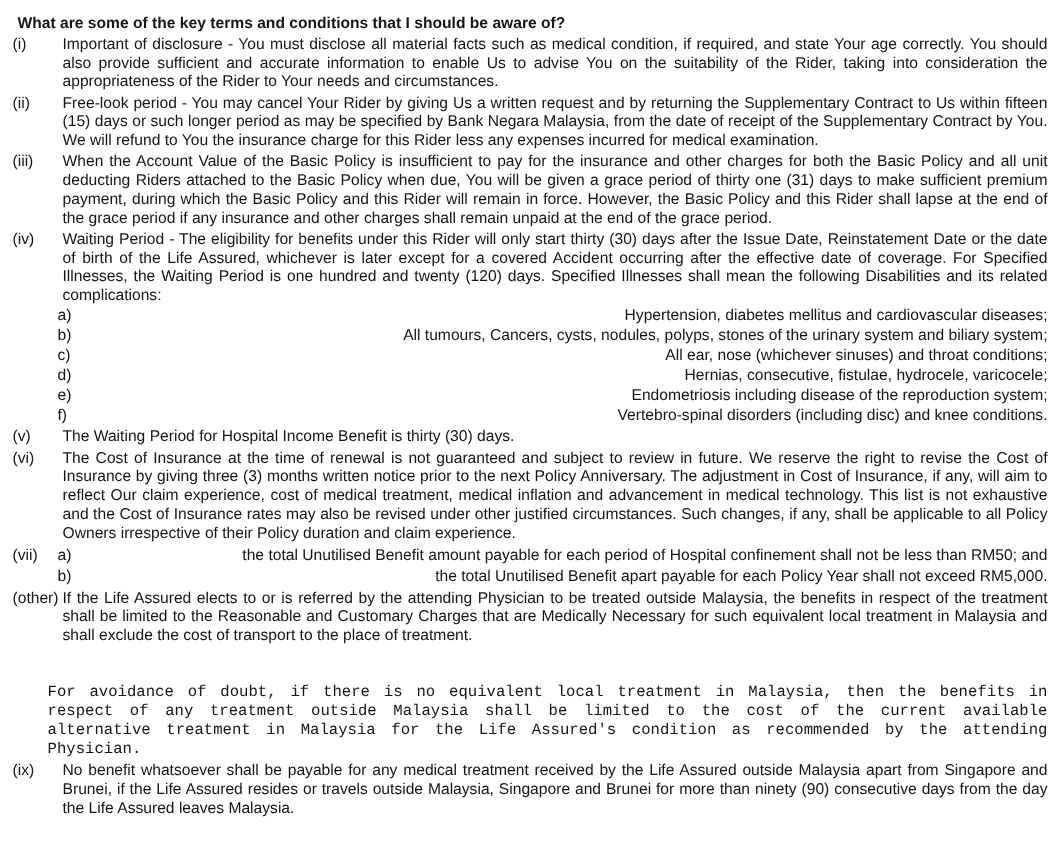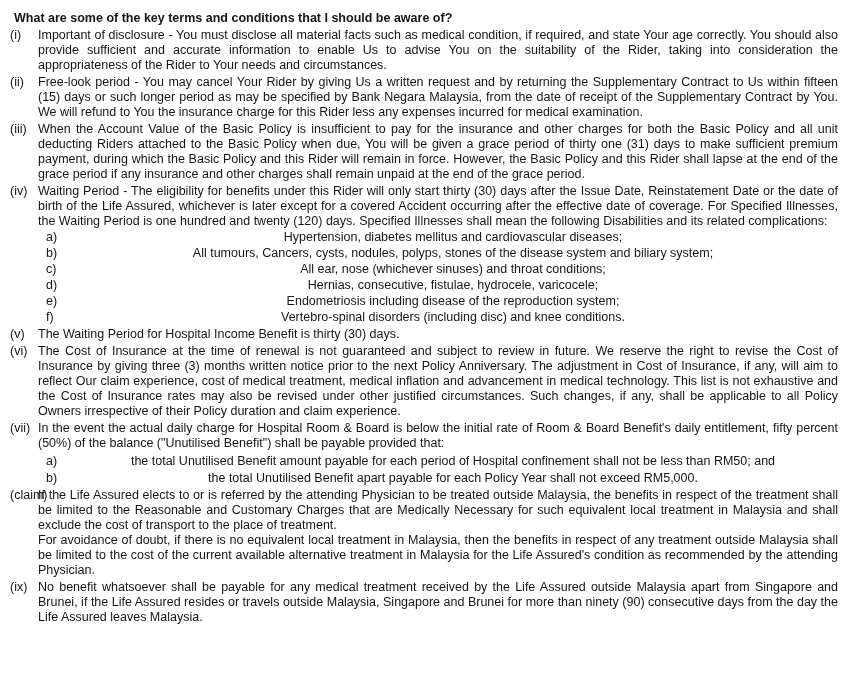--- a/index.html
+++ b/index.html
@@ -34,43 +34,45 @@
     margin-top: 2px;
   }
   .item-label {
     position: absolute;
     left: 0;
     top: 0;
     white-space: nowrap;
   }
   .item-text {
     text-align: justify;
+    margin-left: 12px;
   }
   .sublist {
     margin: 1px 0 0 8px;
   }
   .subitem {
     position: relative;
     padding-left: 22px;
     margin-top: 1px;
   }
   .subitem-wide {
     margin-top: 2.5px;
   }
   .subitem-label {
     position: absolute;
     left: 0;
     top: 0;
   }
   .subitem-text {
-    text-align: center;
+    text-align: right;
   }
   .para-extra {
-    margin-top: 0;
+    margin-top: 31px;
     text-align: justify;
+    font-family: Liberation Mono, monospace;
   }
 </style>
 </head>
 <body>
 
 <div class="page">
   <div class="heading">What are some of the key terms and conditions that I should be aware of?</div>
 
   <div class="terms-list">
 
@@ -92,21 +94,21 @@
     <div class="item">
       <span class="item-label">(iv)</span>
       <div class="item-text">Waiting Period - The eligibility for benefits under this Rider will only start thirty (30) days after the Issue Date, Reinstatement Date or the date of birth of the Life Assured, whichever is later except for a covered Accident occurring after the effective date of coverage. For Specified Illnesses, the Waiting Period is one hundred and twenty (120) days. Specified Illnesses shall mean the following Disabilities and its related complications:</div>
       <div class="sublist">
         <div class="subitem">
           <span class="subitem-label">a)</span>
           <div class="subitem-text">Hypertension, diabetes mellitus and cardiovascular diseases;</div>
         </div>
         <div class="subitem">
           <span class="subitem-label">b)</span>
-          <div class="subitem-text">All tumours, Cancers, cysts, nodules, polyps, stones of the disease system and biliary system;</div>
+          <div class="subitem-text">All tumours, Cancers, cysts, nodules, polyps, stones of the urinary system and biliary system;</div>
         </div>
         <div class="subitem">
           <span class="subitem-label">c)</span>
           <div class="subitem-text">All ear, nose (whichever sinuses) and throat conditions;</div>
         </div>
         <div class="subitem">
           <span class="subitem-label">d)</span>
           <div class="subitem-text">Hernias, consecutive, fistulae, hydrocele, varicocele;</div>
         </div>
         <div class="subitem">
@@ -125,35 +127,34 @@
       <div class="item-text">The Waiting Period for Hospital Income Benefit is thirty (30) days.</div>
     </div>
 
     <div class="item">
       <span class="item-label">(vi)</span>
       <div class="item-text">The Cost of Insurance at the time of renewal is not guaranteed and subject to review in future. We reserve the right to revise the Cost of Insurance by giving three (3) months written notice prior to the next Policy Anniversary. The adjustment in Cost of Insurance, if any, will aim to reflect Our claim experience, cost of medical treatment, medical inflation and advancement in medical technology. This list is not exhaustive and the Cost of Insurance rates may also be revised under other justified circumstances. Such changes, if any, shall be applicable to all Policy Owners irrespective of their Policy duration and claim experience.</div>
     </div>
 
     <div class="item">
       <span class="item-label">(vii)</span>
-      <div class="item-text">In the event the actual daily charge for Hospital Room &amp; Board is below the initial rate of Room &amp; Board Benefit's daily entitlement, fifty percent (50%) of the balance ("Unutilised Benefit") shall be payable provided that:</div>
       <div class="sublist">
         <div class="subitem subitem-wide">
           <span class="subitem-label">a)</span>
           <div class="subitem-text">the total Unutilised Benefit amount payable for each period of Hospital confinement shall not be less than RM50; and</div>
         </div>
         <div class="subitem subitem-wide">
           <span class="subitem-label">b)</span>
           <div class="subitem-text">the total Unutilised Benefit apart payable for each Policy Year shall not exceed RM5,000.</div>
         </div>
       </div>
     </div>
 
     <div class="item">
-      <span class="item-label">(claim)</span>
+      <span class="item-label">(other)</span>
       <div class="item-text">If the Life Assured elects to or is referred by the attending Physician to be treated outside Malaysia, the benefits in respect of the treatment shall be limited to the Reasonable and Customary Charges that are Medically Necessary for such equivalent local treatment in Malaysia and shall exclude the cost of transport to the place of treatment.</div>
       <div class="para-extra">For avoidance of doubt, if there is no equivalent local treatment in Malaysia, then the benefits in respect of any treatment outside Malaysia shall be limited to the cost of the current available alternative treatment in Malaysia for the Life Assured's condition as recommended by the attending Physician.</div>
     </div>
 
     <div class="item">
       <span class="item-label">(ix)</span>
       <div class="item-text">No benefit whatsoever shall be payable for any medical treatment received by the Life Assured outside Malaysia apart from Singapore and Brunei, if the Life Assured resides or travels outside Malaysia, Singapore and Brunei for more than ninety (90) consecutive days from the day the Life Assured leaves Malaysia.</div>
     </div>
 
   </div>

